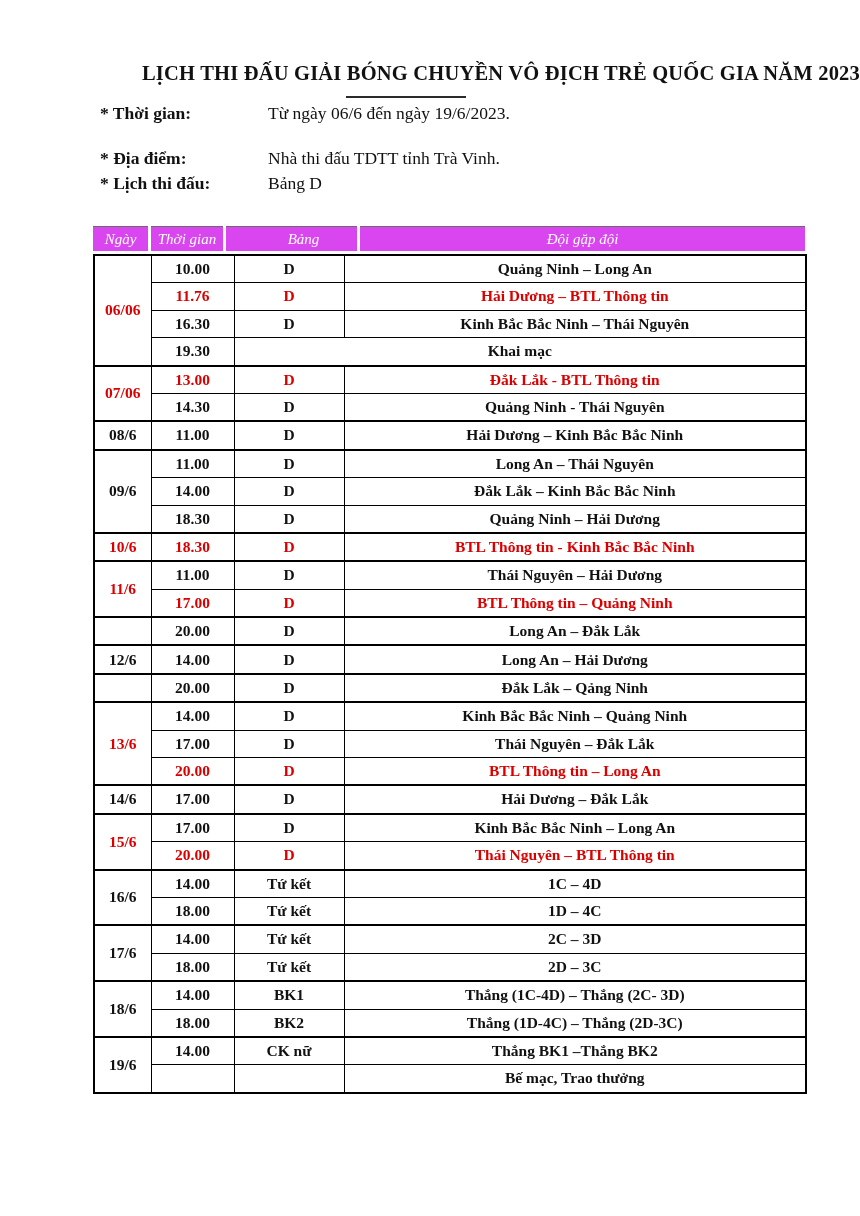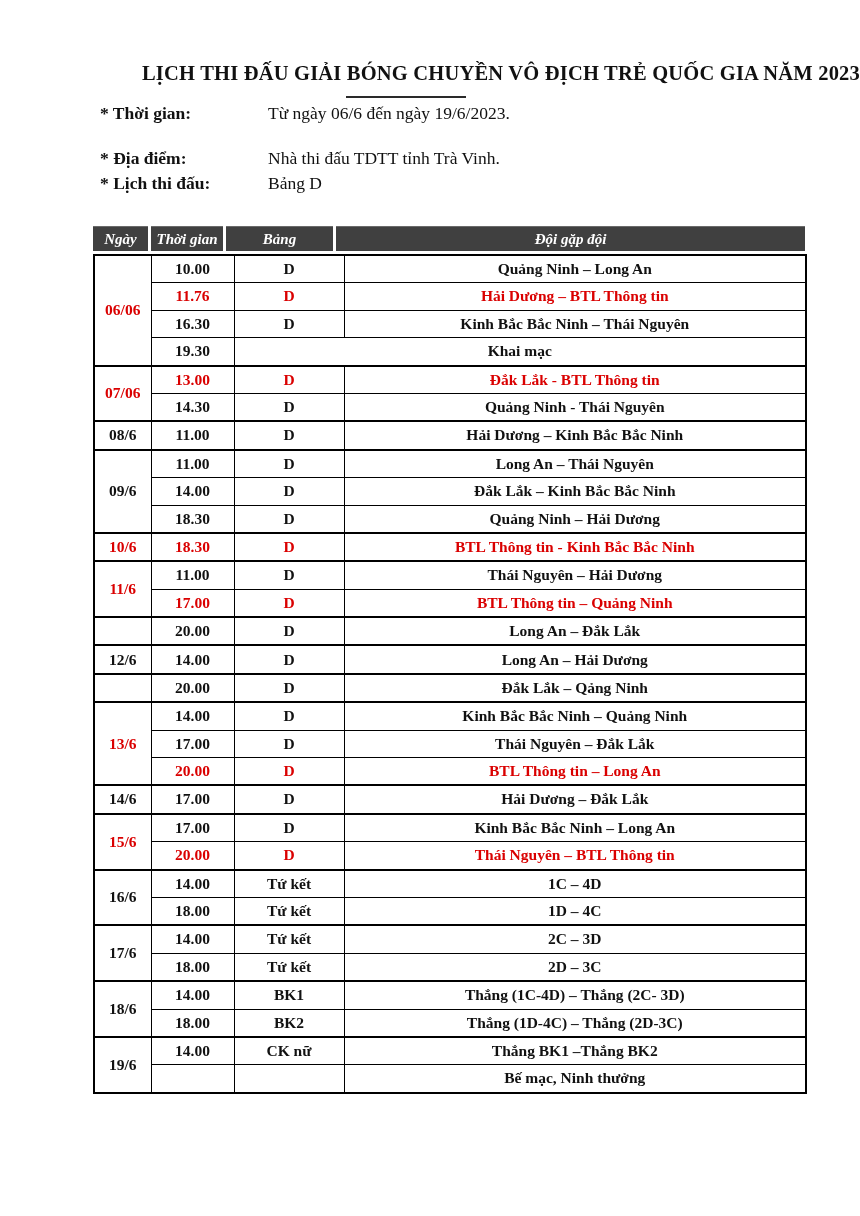--- a/index.html
+++ b/index.html
@@ -18,29 +18,29 @@
   .info-line{position:absolute;left:100px;width:700px;font-size:17.5px;line-height:22px;}
   .info-line .lbl{font-weight:bold;}
   .info-line .val{position:absolute;left:168px;font-weight:normal;}
   #info-0{top:102px;}
   #info-1{top:147px;}
   #info-2{top:172px;}
 
   .table-wrap{position:absolute;left:93px;top:203px;width:712px;}
   .thead{display:flex;height:48px;margin-bottom:3px;}
   .th{
-    background:#404040;color:#ffffff;
-    font-style:italic;font-weight:bold;font-size:15px;
+    background:#d946ef;color:#ffffff;
+    font-style:italic;font-weight:normal;font-size:15px;
     display:flex;align-items:center;justify-content:center;
     margin-right:3px;border-top:1px solid #6a6a6a;margin-top:23px;
   }
   .th:last-child{margin-right:0;}
   .th-date{width:55px;}
   .th-time{width:72px;}
-  .th-group{width:107px;}
+  .th-group{width:107px;padding-left:24px;}
   .th-match{flex:1;}
 
   table.sched{
     border-collapse:collapse;table-layout:fixed;width:712px;
     border:2px solid #000;
   }
   table.sched td{
     border:1px solid #000;
     height:26.4px;padding:0 2px;
     text-align:center;vertical-align:middle;
@@ -256,17 +256,17 @@
 
       <tr class="grp">
         <td rowspan="2">19/6</td>
         <td>14.00</td>
         <td>CK nữ</td>
         <td>Thắng BK1 –Thắng BK2</td>
       </tr>
       <tr>
         <td></td>
         <td></td>
-        <td>Bế mạc, Ninh thưởng</td>
+        <td>Bế mạc, Trao thưởng</td>
       </tr>
     </tbody>
   </table>
 </div>
 
 </body></html>

